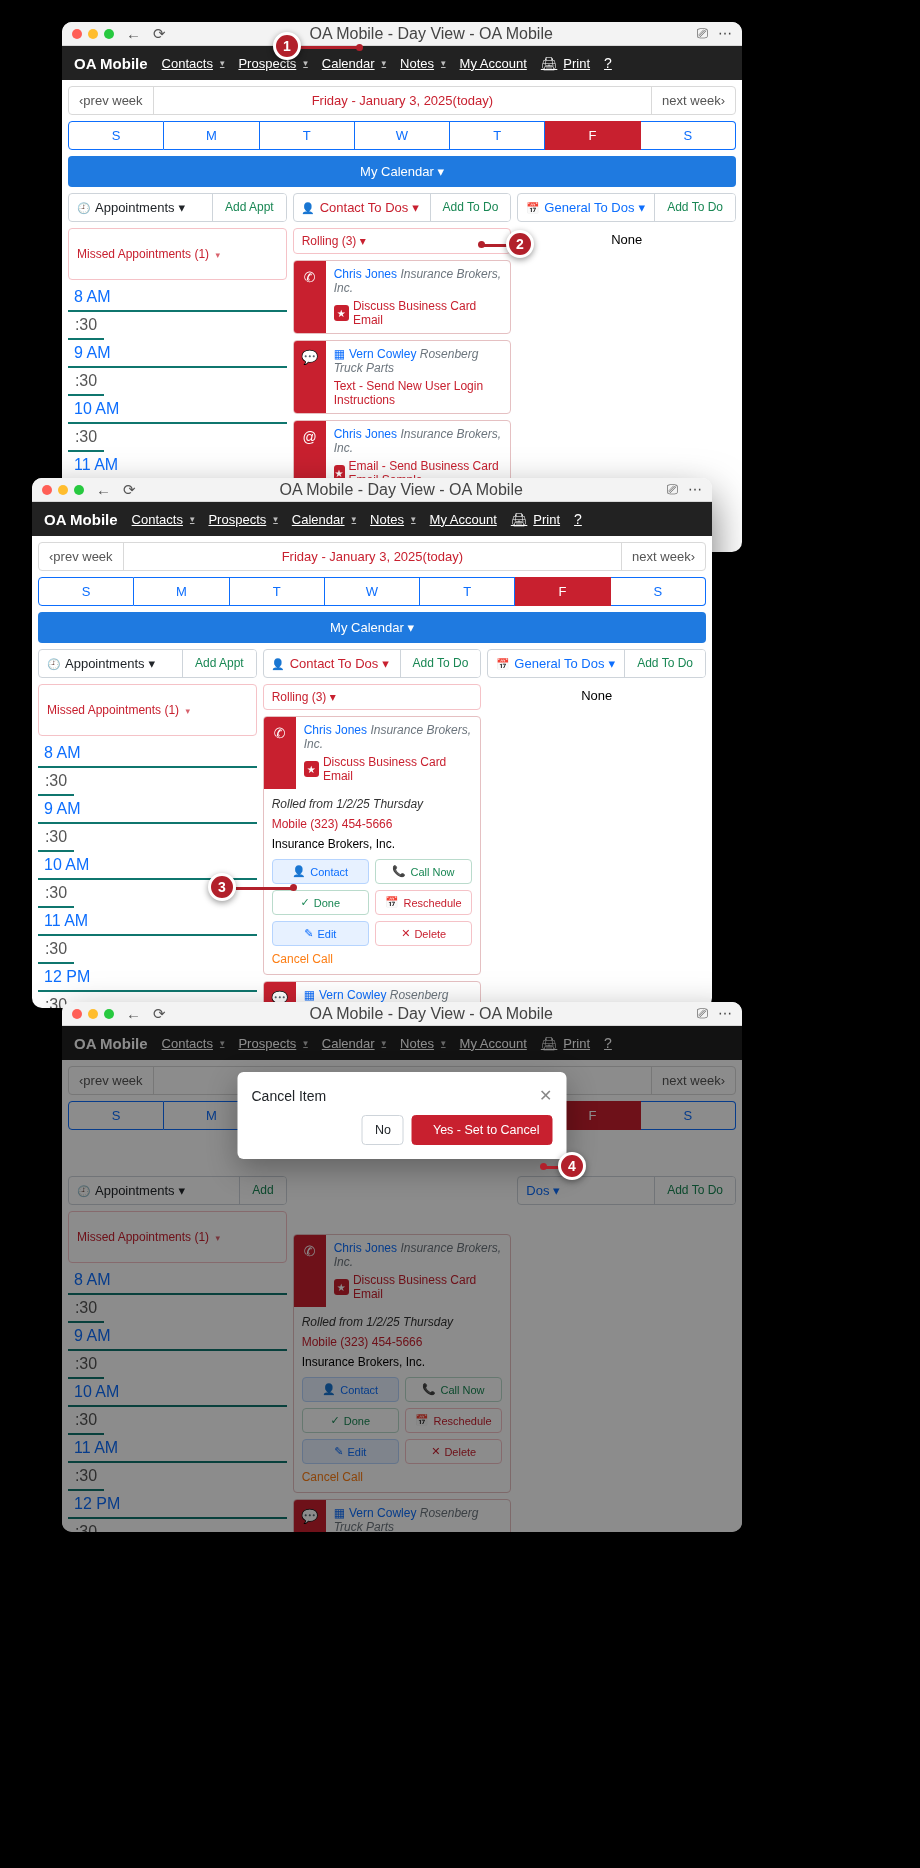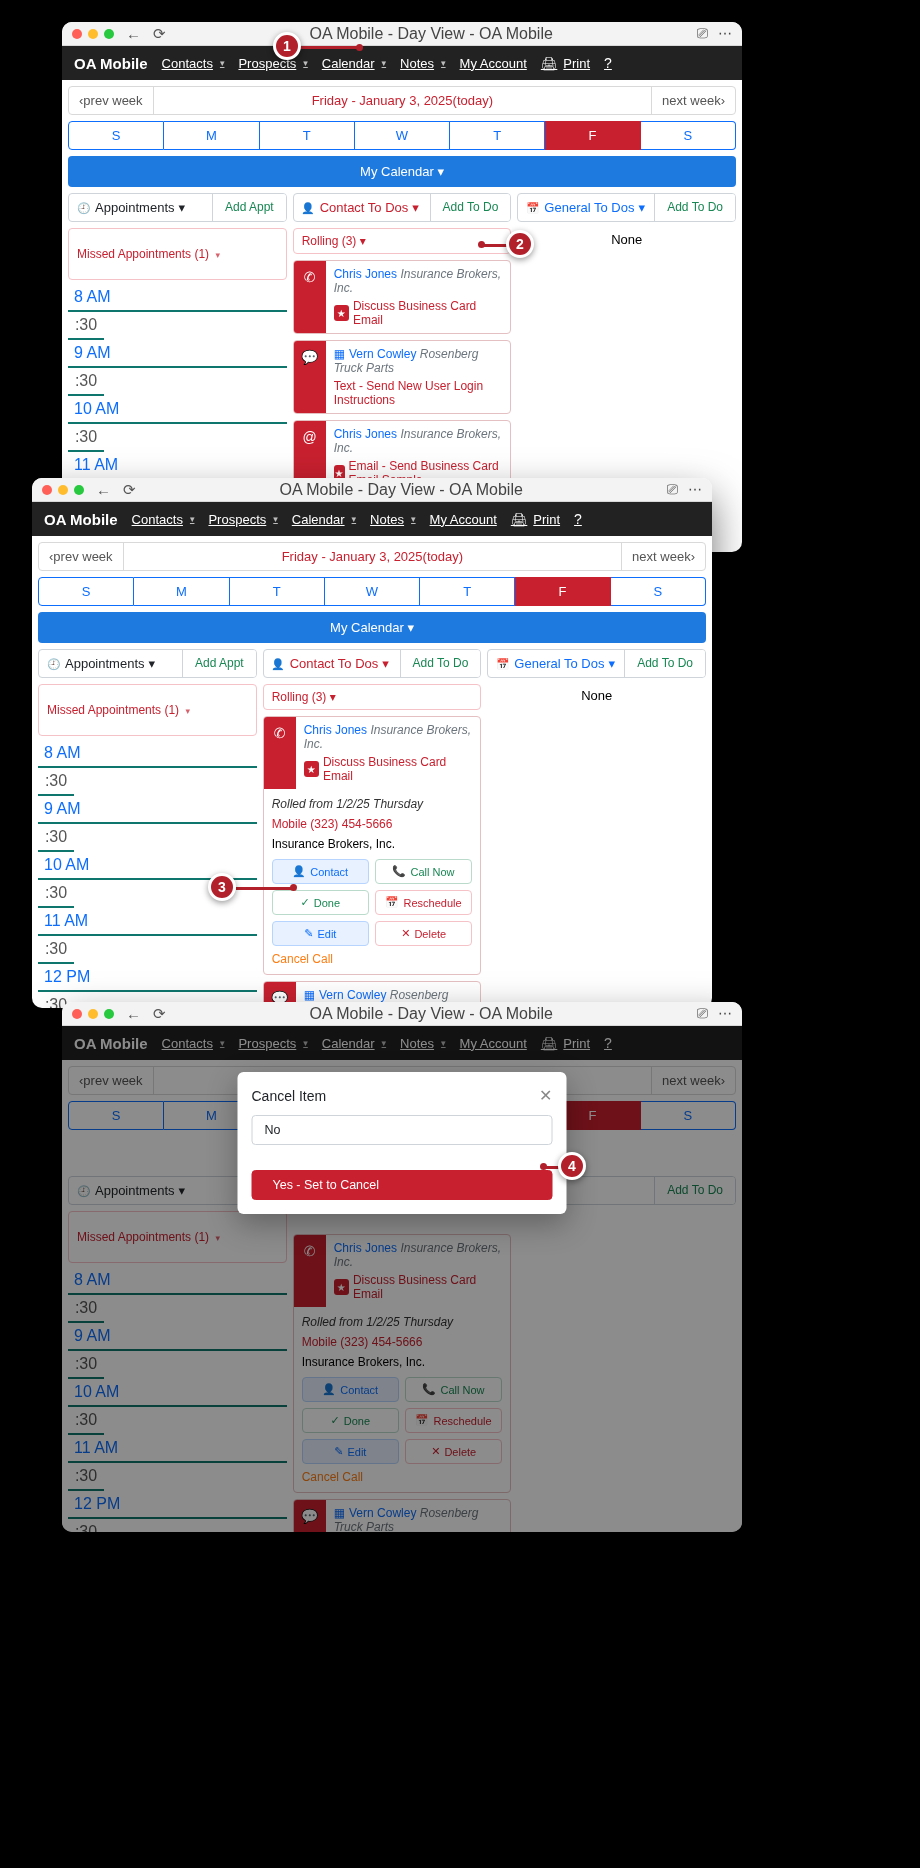--- a/index.html
+++ b/index.html
@@ -84,21 +84,21 @@
   .btn-sm.red { color: #c8202f; border-color: #f5c2c7; }
   .cancel-call { color: #fd7e14; font-size: 12px; cursor: pointer; }
   
   .overlay { position: absolute; inset: 0; background: rgba(0,0,0,.45); }
   .modal { position: absolute; left: 50%; transform: translateX(-50%); top: 46px; width: 329px; background: #fff; border-radius: 6px; box-shadow: 0 10px 30px rgba(0,0,0,.3); padding: 14px; }
   .modal-head { display: flex; justify-content: space-between; align-items: center; margin-bottom: 10px; }
   .modal-title { font-size: 14px; }
   .close-x { font-size: 16px; color: #888; cursor: pointer; }
   .modal-q { color: #0d6efd; font-size: 12.5px; margin-bottom: 6px; }
   .modal-note { color: #555; font-size: 12px; margin-bottom: 16px; }
-  .modal-actions { display: flex; justify-content: flex-end; gap: 25px; flex-direction: column; }
+  .modal-actions { display: flex; justify-content: flex-end; gap: 8px; }
   .btn { padding: 7px 12px; border-radius: 4px; font-size: 12.5px; cursor: pointer; }
   .btn-no { background: #fff; border: 1px solid #ced4da; }
   .btn-yes { background: #c8202f; color: #fff; border: 1px solid #c8202f; padding-left: 20px; }
   
   .callout { position: absolute; width: 28px; height: 28px; border-radius: 50%; background: #b2202b; border: 3px solid #fff; color: #fff; font-weight: 700; display: flex; align-items: center; justify-content: center; font-size: 14px; box-shadow: 0 2px 6px rgba(0,0,0,.4); z-index: 50; }
   .callout-line { position: absolute; background: #b2202b; height: 3px; z-index: 49; }
   .callout-dot { position: absolute; width: 7px; height: 7px; border-radius: 50%; background: #b2202b; z-index: 49; }
 </style>
 </head>
 <body>

